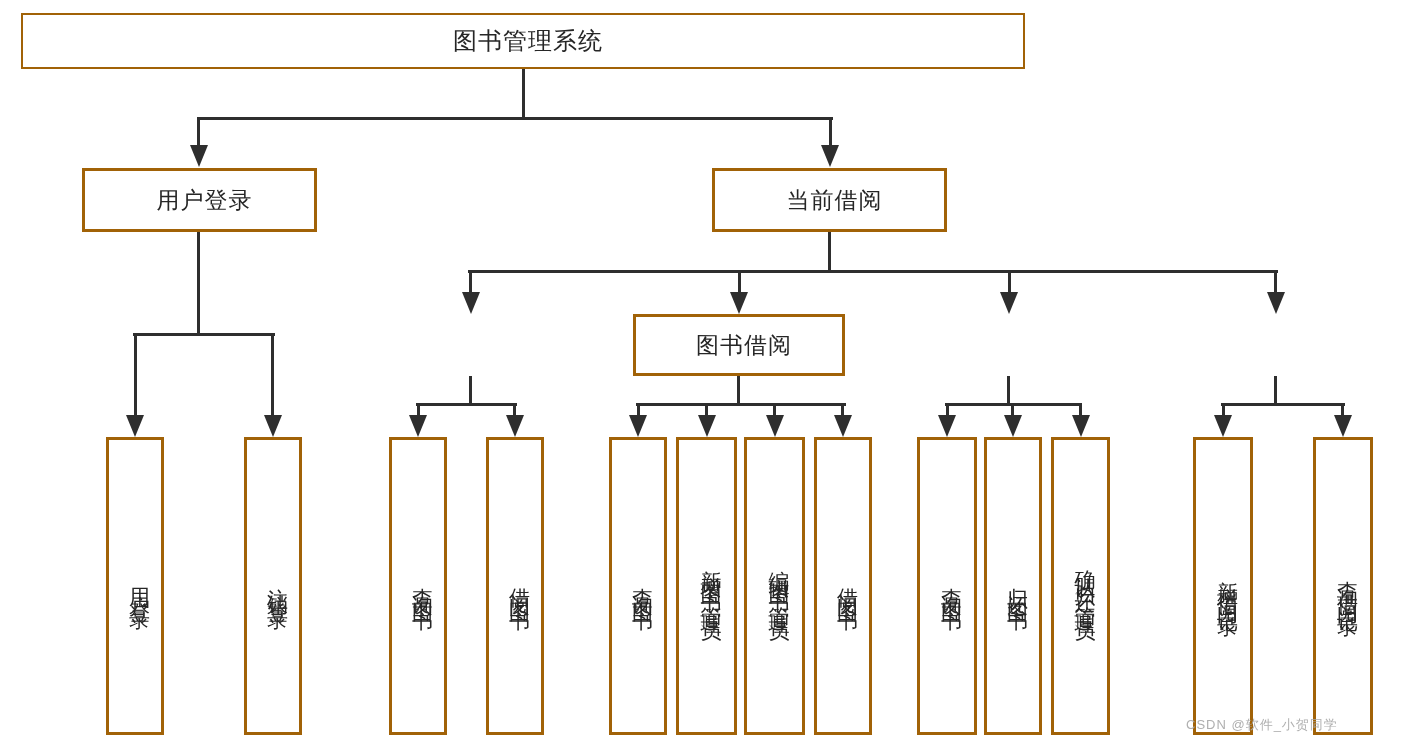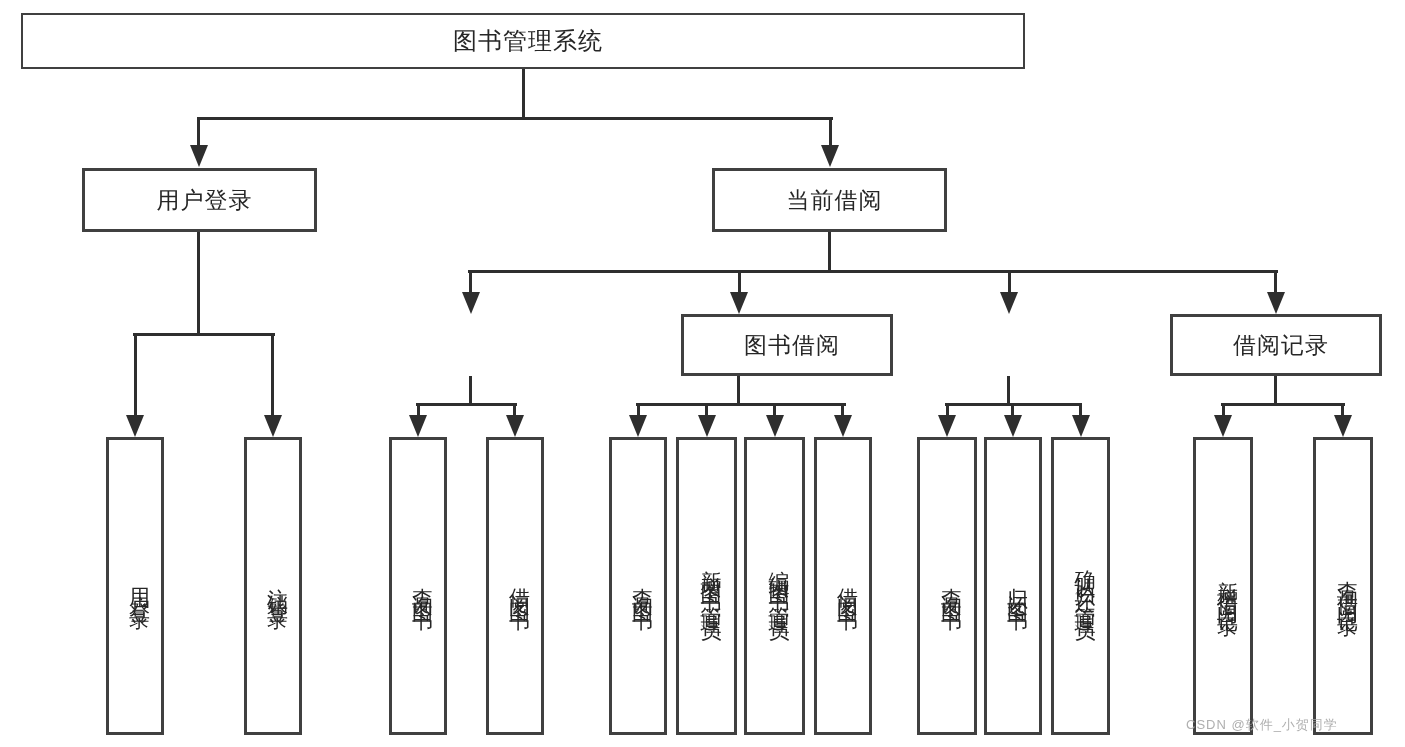--- a/index.html
+++ b/index.html
@@ -7,21 +7,21 @@
     position:relative;
     width:1405px;height:747px;
     background:#ffffff;
     font-family:"Liberation Sans","DejaVu Sans",sans-serif;
     overflow:hidden;
   }
   
   .b{
     position:absolute;
     background:#ffffff;
-    border:3px solid #404040;
+    border:3px solid #a16207;
     box-sizing:border-box;
     display:flex;align-items:center;justify-content:center;
     color:#262626;
     font-size:23px;
     letter-spacing:1px;
     z-index:2;
     padding-left:10px;
   }
   .root-box{border-width:2px;font-size:24px;}
   .leaf{
@@ -115,22 +115,21 @@
   <div class="vl" style="left:1222px;top:403px;height:14px;"></div>
   <div class="vl" style="left:1341px;top:403px;height:14px;"></div>
   <div class="ar" style="left:1214px;top:415px;"></div>
   <div class="ar" style="left:1334px;top:415px;"></div>
 
   <div class="b root-box" style="left:21px;top:13px;width:1004px;height:56px;">图书管理系统</div>
 
   <div class="b" style="left:82px;top:168px;width:235px;height:64px;">用户登录</div>
   <div class="b" style="left:712px;top:168px;width:235px;height:64px;">当前借阅</div>
 
-  <div class="b" style="left:633px;top:314px;width:212px;height:62px;margin-left:48px;">图书借阅</div>
-  <div class="b" style="left:1170px;top:314px;width:212px;height:62px;">借阅记录</div>
+  <div class="b" style="left:633px;top:314px;width:212px;height:62px;">图书借阅</div>
 
   <div class="b leaf" style="left:106px;top:437px;width:58px;height:298px;">用户登录</div>
   <div class="b leaf" style="left:244px;top:437px;width:58px;height:298px;">注销登录</div>
 
   <div class="b leaf" style="left:389px;top:437px;width:58px;height:298px;">查询图书</div>
   <div class="b leaf" style="left:486px;top:437px;width:58px;height:298px;">借阅图书</div>
 
   <div class="b leaf" style="left:609px;top:437px;width:58px;height:298px;">查询图书</div>
   <div class="b leaf" style="left:676px;top:437px;width:61px;height:298px;">新增图书（管理员）</div>
   <div class="b leaf" style="left:744px;top:437px;width:61px;height:298px;">编辑图书（管理员）</div>

